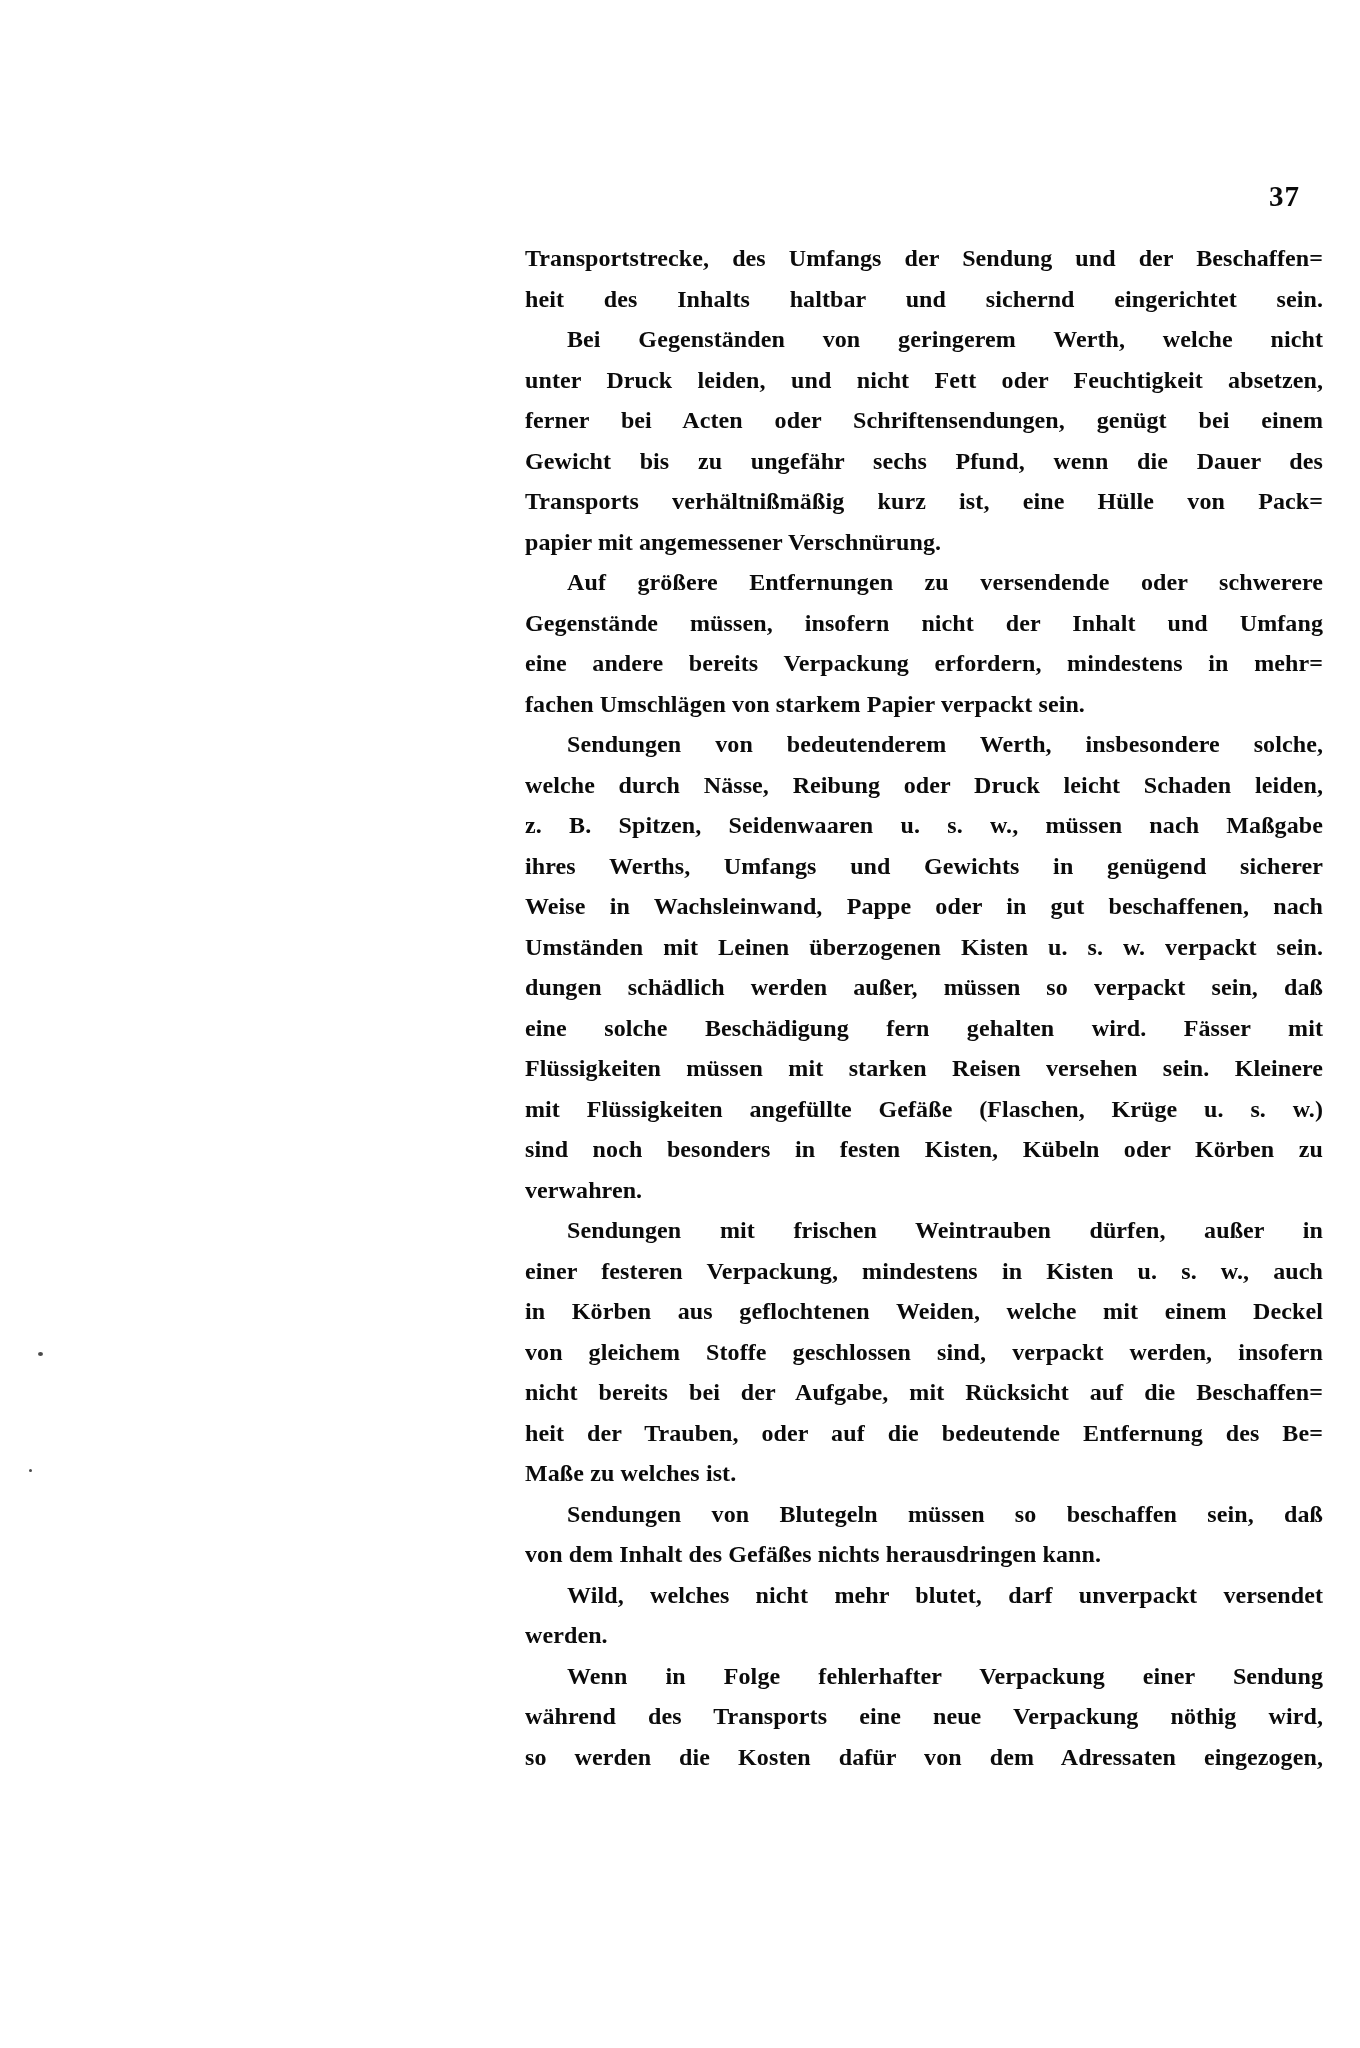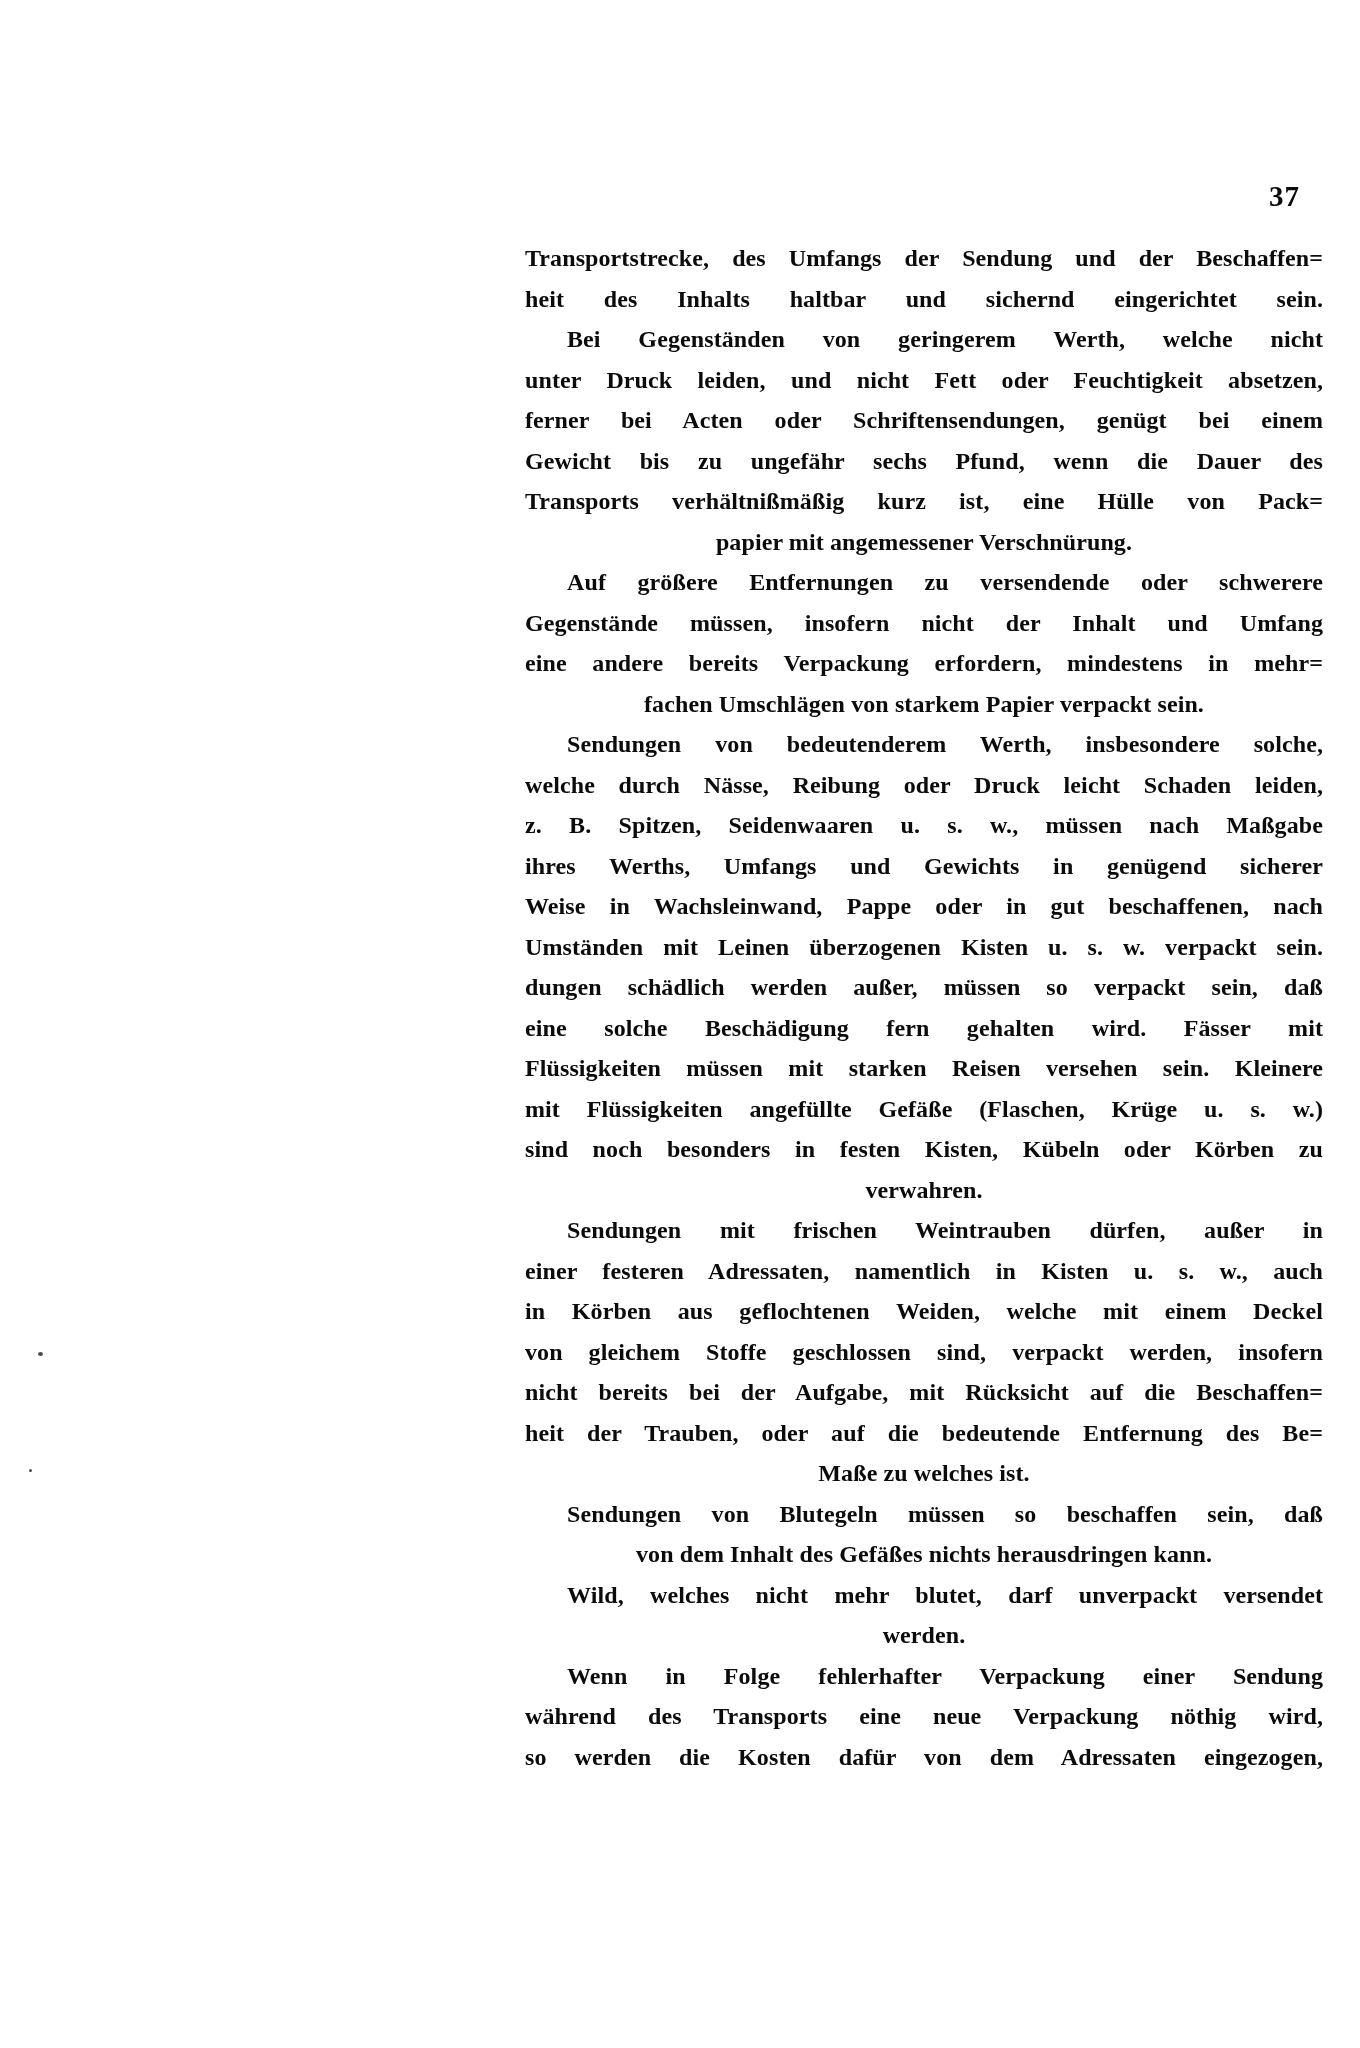--- a/index.html
+++ b/index.html
@@ -30,21 +30,21 @@
     left: 525px;
     top: 238px;
     width: 798px;
   }
   .line {
     font-size: 24px;
     font-weight: bold;
     line-height: 40.5px;
     height: 40.5px;
     white-space: normal;
-    text-align: center;
+    text-align: left;
     letter-spacing: 0.1px;
   }
   .line.just {
     text-align: justify;
     text-align-last: justify;
   }
   .line.indent {
     padding-left: 42px;
   }
   .line.indent.just {
@@ -91,21 +91,21 @@
       <div class="line just">ihres Werths, Umfangs und Gewichts in genügend sicherer</div>
       <div class="line just">Weise in Wachsleinwand, Pappe oder in gut beschaffenen, nach</div>
       <div class="line just">Umständen mit Leinen überzogenen Kisten u. s. w. verpackt sein.</div>
       <div class="line just">dungen schädlich werden außer, müssen so verpackt sein, daß</div>
       <div class="line just">eine solche Beschädigung fern gehalten wird.  Fässer mit</div>
       <div class="line just">Flüssigkeiten müssen mit starken Reisen versehen sein.  Kleinere</div>
       <div class="line just">mit Flüssigkeiten angefüllte Gefäße (Flaschen, Krüge u. s. w.)</div>
       <div class="line just">sind noch besonders in festen Kisten, Kübeln oder Körben zu</div>
       <div class="line">verwahren.</div>
       <div class="line indent just">Sendungen mit frischen Weintrauben dürfen, außer in</div>
-      <div class="line just">einer festeren Adressaten, namentlich in Kisten u. s. w., auch</div>
+      <div class="line just">einer festeren Verpackung, mindestens in Kisten u. s. w., auch</div>
       <div class="line just">in Körben aus geflochtenen Weiden, welche mit einem Deckel</div>
       <div class="line just">von gleichem Stoffe geschlossen sind, verpackt werden, insofern</div>
       <div class="line just">nicht bereits bei der Aufgabe, mit Rücksicht auf die Beschaffen=</div>
       <div class="line just">heit der Trauben, oder auf die bedeutende Entfernung des Be=</div>
       <div class="line">Maße zu welches ist.</div>
       <div class="line indent just">Sendungen von Blutegeln müssen so beschaffen sein, daß</div>
       <div class="line">von dem Inhalt des Gefäßes nichts herausdringen kann.</div>
       <div class="line indent just">Wild, welches nicht mehr blutet, darf unverpackt versendet</div>
       <div class="line">werden.</div>
       <div class="line indent just">Wenn in Folge fehlerhafter Verpackung einer Sendung</div>

